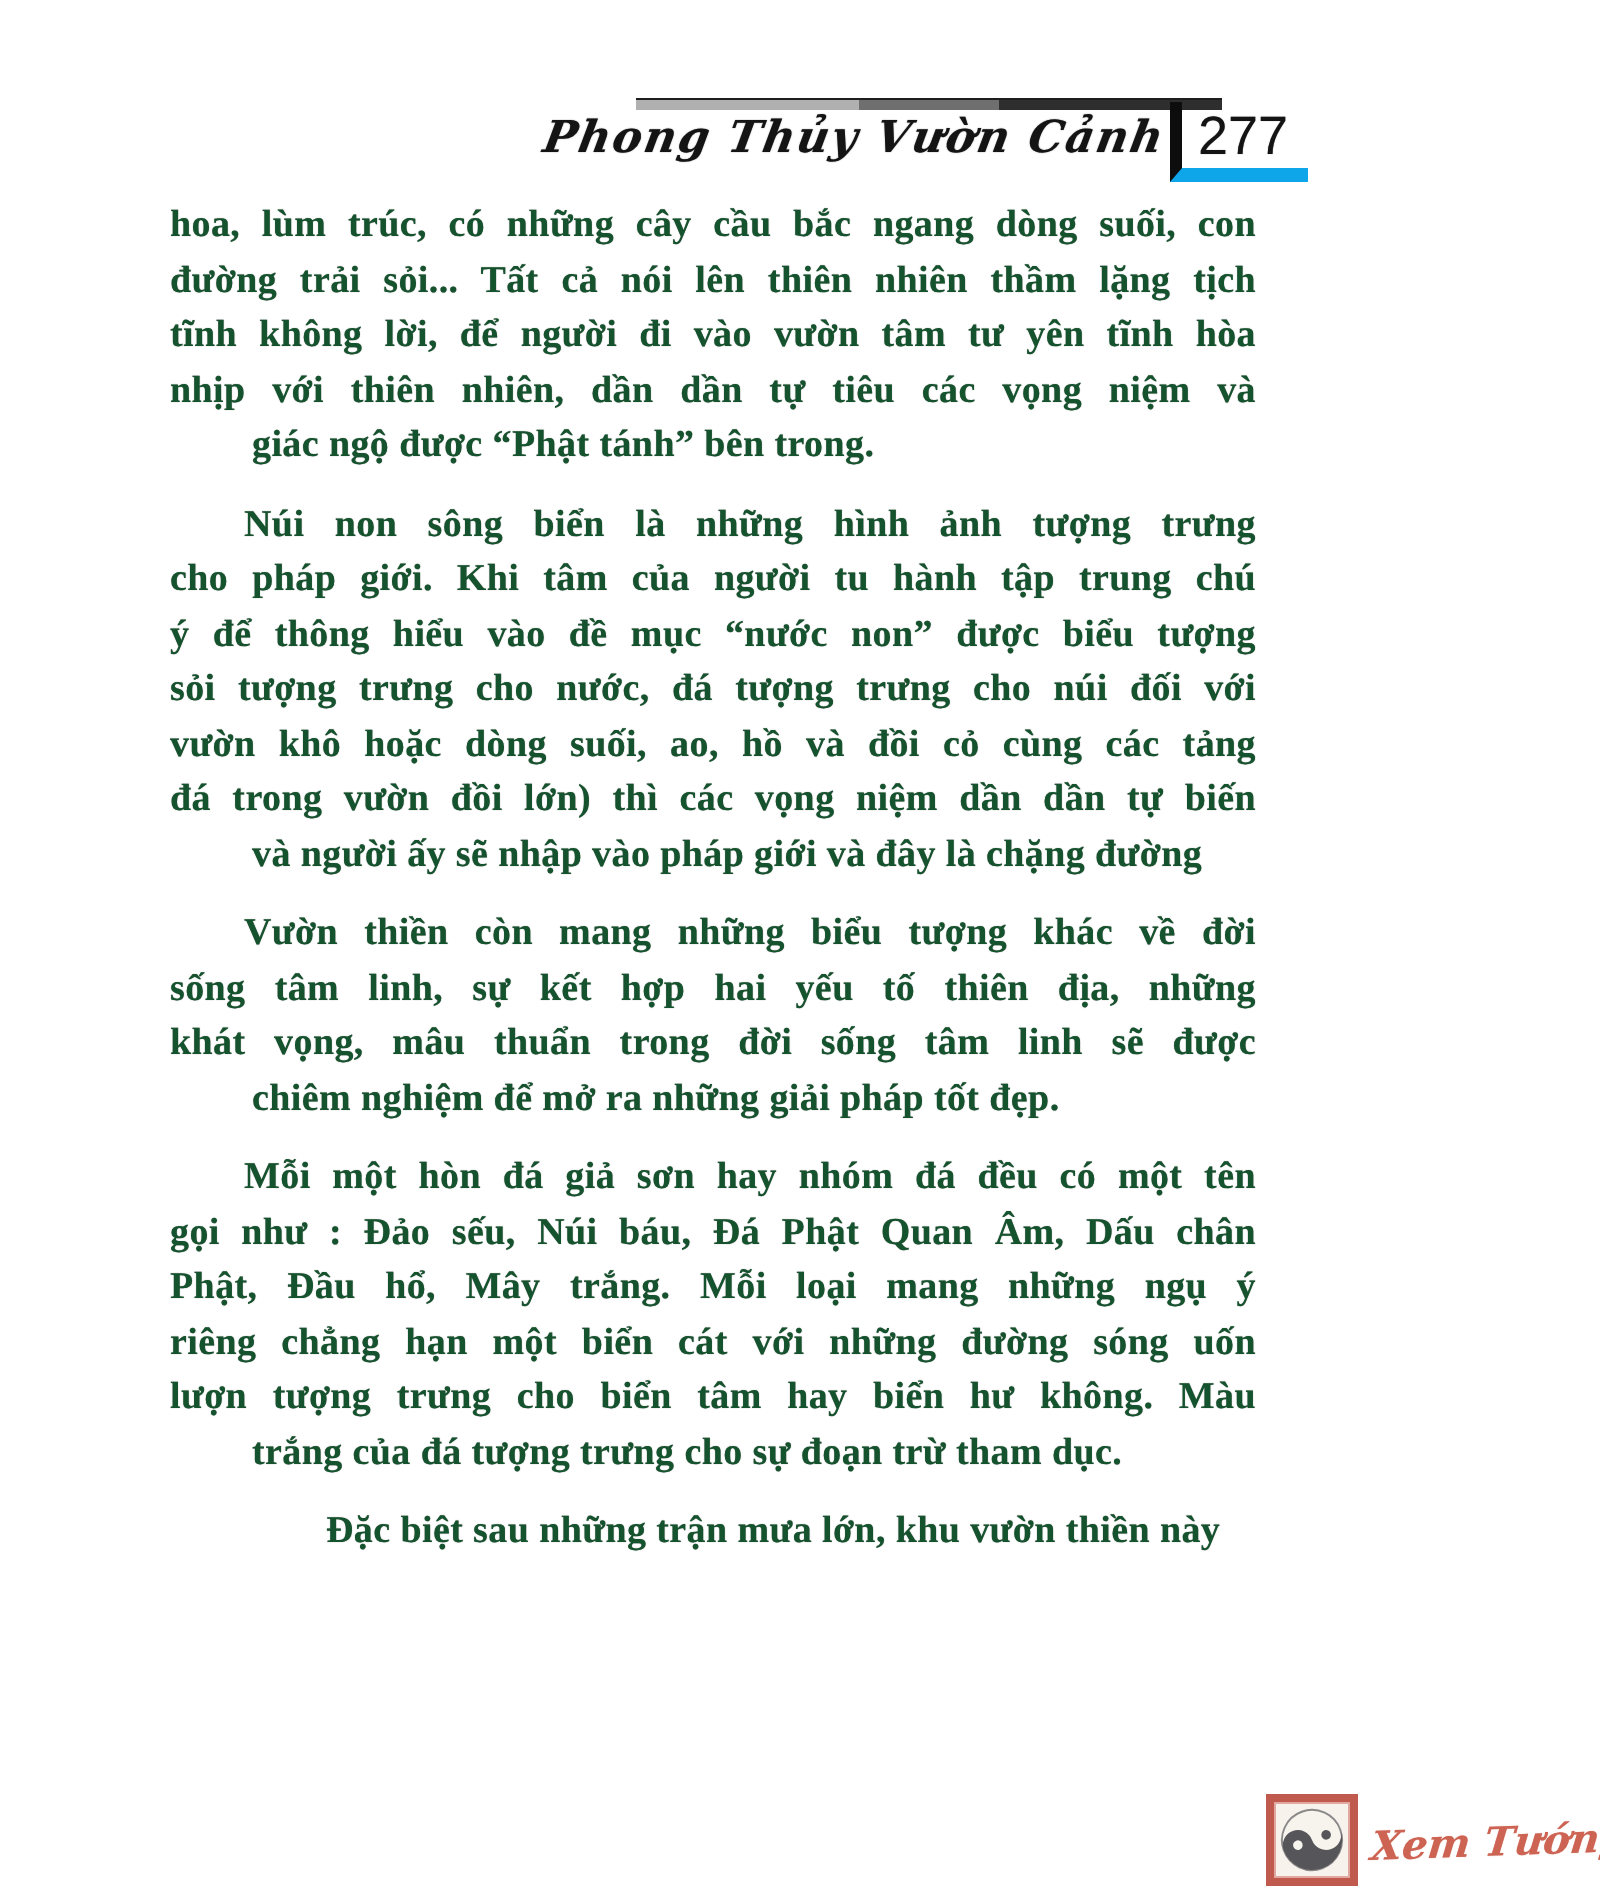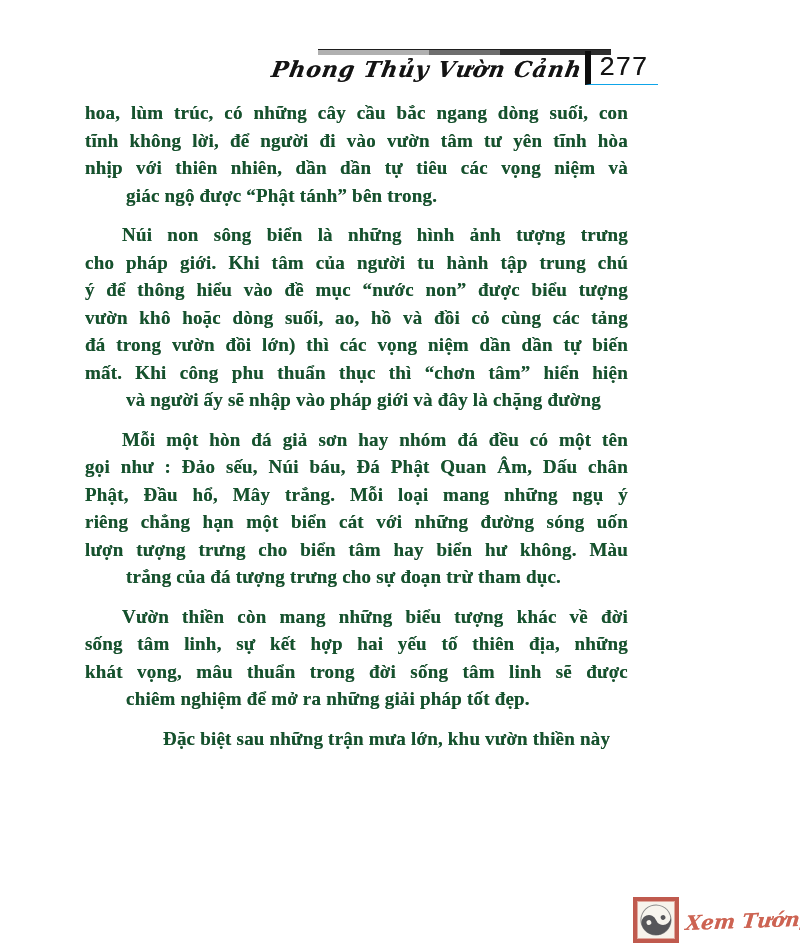--- a/index.html
+++ b/index.html
@@ -37,24 +37,24 @@
     letter-spacing: 1px;
     transform: skewX(-10deg);
     white-space: nowrap;
     text-shadow: 0 0 0.6px rgba(0,0,0,0.6);
   }
   .page-number {
     position: absolute;
     left: 585px;
     top: 51px;
     border-left: 6px solid #0d0d0d;
-    border-bottom: 1px solid #0ea5e9;
+    border-bottom: 7px solid #0ea5e9;
     padding: 3px 10px 1px 8px;
     color: #141414;
-    font-family: Liberation Mono, monospace;
+    font-family: Liberation Sans, sans-serif;
     font-size: 27px;
     line-height: 29px;
     text-shadow: 0 0 0.5px rgba(0,0,0,0.5);
   }
 
   
   .text-block {
     position: absolute;
     left: 85px;
     top: 99px;
@@ -122,49 +122,50 @@
 <div>
 
   <div class="header-rule"></div>
   <div class="header-title">Phong Thủy Vườn Cảnh</div>
   <div class="page-number">277</div>
 
   <div class="text-block">
 
     <div class="para">
       <div class="line">hoa, lùm trúc, có những cây cầu bắc ngang dòng suối, con</div>
+      <div class="line">đường trải sỏi... Tất cả nói lên thiên nhiên thầm lặng tịch</div>
       <div class="line">tĩnh không lời, để người đi vào vườn tâm tư yên tĩnh hòa</div>
       <div class="line">nhịp với thiên nhiên, dần dần tự tiêu các vọng niệm và</div>
       <div class="line">giác ngộ được “Phật tánh” bên trong.</div>
     </div>
 
     <div class="para indented">
       <div class="line">Núi non sông biển là những hình ảnh tượng trưng</div>
       <div class="line">cho pháp giới. Khi tâm của người tu hành tập trung chú</div>
       <div class="line">ý để thông hiểu vào đề mục “nước non” được biểu tượng</div>
+      <div class="line">sỏi tượng trưng cho nước, đá tượng trưng cho núi đối với</div>
       <div class="line">vườn khô hoặc dòng suối, ao, hồ và đồi cỏ cùng các tảng</div>
       <div class="line">đá trong vườn đồi lớn) thì các vọng niệm dần dần tự biến</div>
-      <div class="line">mất. Khi công phu thuẩn thục thì “chơn tâm” hiển hiện</div>
       <div class="line">và người ấy sẽ nhập vào pháp giới và đây là chặng đường</div>
+    </div>
+
+    <div class="para indented">
+      <div class="line">Vườn thiền còn mang những biểu tượng khác về đời</div>
+      <div class="line">sống tâm linh, sự kết hợp hai yếu tố thiên địa, những</div>
+      <div class="line">khát vọng, mâu thuẩn trong đời sống tâm linh sẽ được</div>
+      <div class="line">chiêm nghiệm để mở ra những giải pháp tốt đẹp.</div>
     </div>
 
     <div class="para indented">
       <div class="line">Mỗi một hòn đá giả sơn hay nhóm đá đều có một tên</div>
       <div class="line">gọi như : Đảo sếu, Núi báu, Đá Phật Quan Âm, Dấu chân</div>
       <div class="line">Phật, Đầu hổ, Mây trắng. Mỗi loại mang những ngụ ý</div>
       <div class="line">riêng chẳng hạn một biển cát với những đường sóng uốn</div>
       <div class="line">lượn tượng trưng cho biển tâm hay biển hư không. Màu</div>
       <div class="line">trắng của đá tượng trưng cho sự đoạn trừ tham dục.</div>
-    </div>
-
-    <div class="para indented">
-      <div class="line">Vườn thiền còn mang những biểu tượng khác về đời</div>
-      <div class="line">sống tâm linh, sự kết hợp hai yếu tố thiên địa, những</div>
-      <div class="line">khát vọng, mâu thuẩn trong đời sống tâm linh sẽ được</div>
-      <div class="line">chiêm nghiệm để mở ra những giải pháp tốt đẹp.</div>
     </div>
 
     <div class="para indented">
       <div class="line">Đặc biệt sau những trận mưa lớn, khu vườn thiền này</div>
     </div>
 
   </div>
 
   <div class="watermark">
     <div class="wm-icon">

